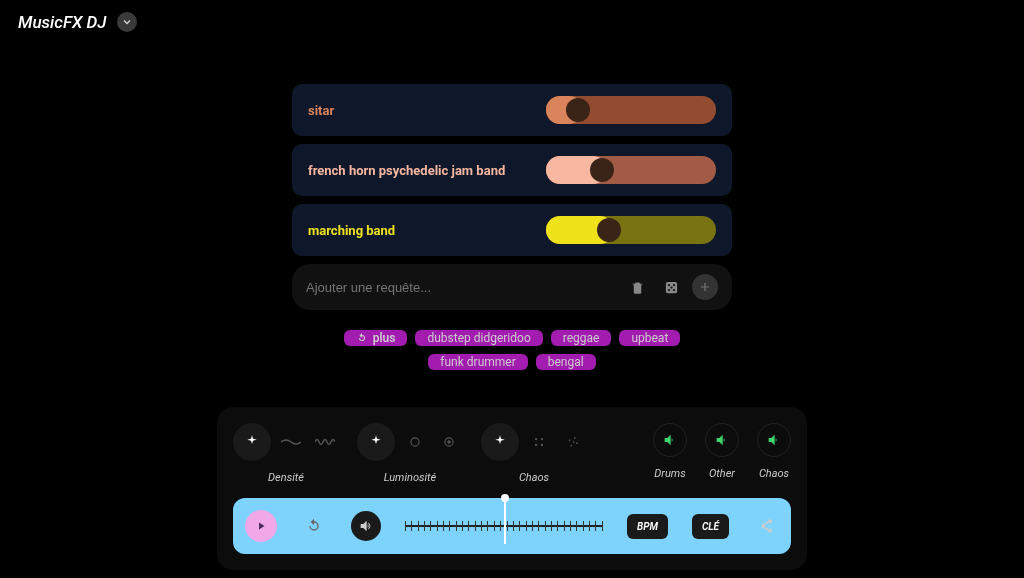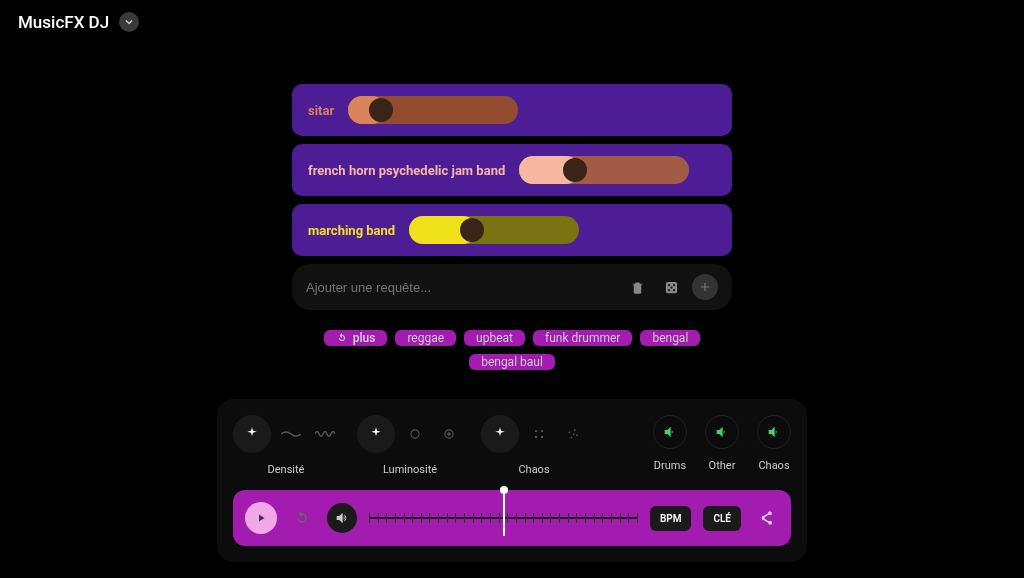--- a/index.html
+++ b/index.html
@@ -10,41 +10,42 @@
     color: #fff;
     font-family: -apple-system, BlinkMacSystemFont, "Segoe UI", Roboto, Arial, sans-serif;
     overflow: hidden;
     position: relative;
   }
   .header {
     display: flex;
     align-items: center;
     padding: 12px 18px;
     gap: 10px;
+    font-style: italic;
   }
   .app-title { font-size: 17px; font-weight: 500; }
   .dropdown-pill {
     width: 20px; height: 20px; border-radius: 50%;
     background: #3a3a3a;
     display: flex; align-items: center; justify-content: center;
   }
   .dropdown-pill svg { width: 10px; height: 10px; }
 
   .main-panel {
     width: 440px;
     margin: 40px auto 0;
   }
   .track-row {
-    background: #4c1d95;
+    background: #0f172a;
     border-radius: 10px;
     padding: 12px 16px;
     margin-bottom: 8px;
     display: flex;
     align-items: center;
-    justify-content: flex-start;
+    justify-content: space-between;
     gap: 14px;
   }
   .track-label { font-size: 13px; font-weight: 700; }
   .slider {
     width: 170px; height: 28px;
     border-radius: 14px;
     position: relative;
     flex-shrink: 0;
   }
   .slider-fill {
@@ -93,27 +94,28 @@
     font-size: 12px;
     color: #ccc;
   }
   .chip.plus {
     display: flex; align-items: center; gap: 5px;
     font-weight: 600;
   }
 
   .controls-panel {
     position: absolute;
-    bottom: 16px;
+    bottom: 8px;
     left: 50%;
     transform: translateX(-50%);
     width: 590px;
     background: #0c0c0c;
     border-radius: 16px;
     padding: 16px;
+    font-style: italic;
   }
   .knob-row {
     display: flex;
     align-items: flex-start;
     gap: 18px;
   }
   .knob-group {
     display: flex; flex-direction: column; align-items: center; gap: 10px;
   }
   .knob-controls { display: flex; align-items: center; gap: 6px; }
@@ -131,24 +133,24 @@
   .mute-group { display: flex; flex-direction: column; align-items: center; gap: 10px; }
   .mute-btn {
     width: 34px; height: 34px; border-radius: 50%;
     border: 1px solid #222;
     display: flex; align-items: center; justify-content: center;
   }
   .mute-btn svg { color: #3dd66a; }
 
   .transport-row {
     margin-top: 14px;
-    background: #a21caf;
+    background: #7dd3fc;
     border-radius: 12px;
     padding: 10px 12px;
-    display: flex; align-items: center; gap: 12px;
+    display: flex; align-items: center; gap: 24px;
   }
   .play-btn {
     width: 32px; height: 32px; border-radius: 50%;
     background: #f0a8e8;
     display: flex; align-items: center; justify-content: center;
   }
   .transport-icon {
     width: 30px; height: 30px; border-radius: 50%;
     background: #1a1a1a;
     display: flex; align-items: center; justify-content: center;
@@ -242,25 +244,25 @@
     </div>
   </div>
 
   <div class="chips-wrap">
     <div class="chip plus">
       <svg width="12" height="12" viewBox="0 0 24 24">
           <path fill="#ccc" d="M12 6V2L7 7l5 5V8a4 4 0 1 1-4 4H6a6 6 0 1 0 6-6z"></path>
         </svg>
       <span>plus</span>
     </div>
+    <div class="chip">dubstep didgeridoo</div>
     <div class="chip">reggae</div>
     <div class="chip">upbeat</div>
     <div class="chip">funk drummer</div>
     <div class="chip">bengal</div>
-    <div class="chip">bengal baul</div>
   </div>
 </div>
 
 <div class="controls-panel">
   <div class="knob-row">
 
     <div class="knob-group">
       <div class="knob-controls">
         <div class="circle-btn">
           <svg width="16" height="16" viewBox="0 0 24 24">

